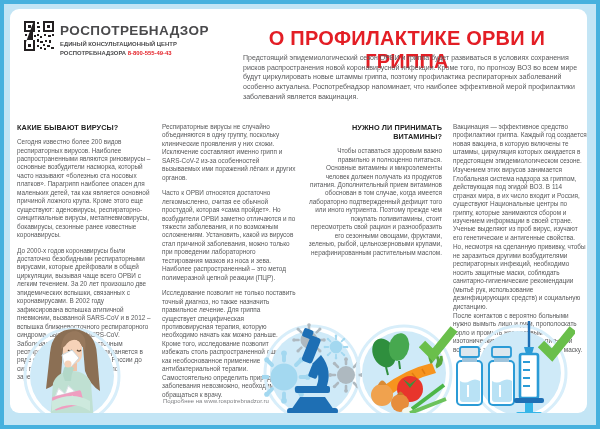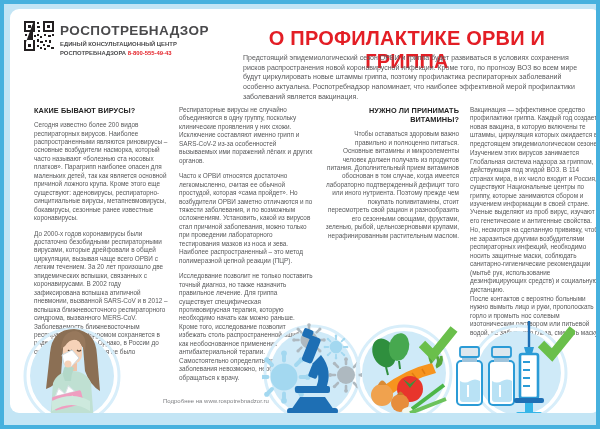--- a/index.html
+++ b/index.html
@@ -1,33 +1,33 @@
 <!DOCTYPE html>
 <html><head>
 <meta charset="utf-8">
 <style>
   html,body{margin:0;padding:0;}
   body{width:600px;height:429px;font-family:"Liberation Sans",sans-serif;}
   .page{position:relative;width:600px;height:429px;box-sizing:border-box;
         background:#c3e5f5;border:4px solid #47b1de;overflow:hidden;}
   .panel{position:absolute;left:6px;top:5px;width:577px;height:404px;
-         background:#ffffff;border-radius:9px;overflow:hidden;padding-left:13px;}
+         background:#ffffff;border-radius:9px;overflow:hidden;}
   
   .qr{position:absolute;left:14px;top:12px;width:30px;height:30px;}
   .brand-name{position:absolute;left:50px;top:14px;font-size:13.5px;font-weight:bold;
               color:#4a4a4c;letter-spacing:.4px;}
   .brand-sub{position:absolute;left:50px;top:31px;font-size:5.9px;font-weight:bold;
              color:#4a4a4c;line-height:1.5;}
   .brand-sub .phone{color:#e31e25;}
   .doc-title{position:absolute;left:228px;top:18px;width:338px;text-align:center;
              font-size:20px;font-weight:bold;color:#e31e25;letter-spacing:.2px;}
   .intro{position:absolute;left:233px;top:44px;width:345px;font-size:7px;
          line-height:1.38;color:#58595b;}
   
-  .col{position:absolute;top:97px;width:134px;margin-left:17px;}
+  .col{position:absolute;top:114px;width:134px;}
   .col-1{left:7px;} .col-2{left:152px;} .col-3{left:298px;text-align:right;} .col-4{left:443px;}
   .col h3{margin:0 0 6px 0;font-size:7.3px;line-height:1.25;font-weight:bold;
           color:#232323;letter-spacing:.1px;}
   .col p{margin:0 0 7px 0;font-size:6.4px;line-height:1.32;color:#58595b;}
   .col-4 p{margin:0 0 1px 0;}
   
   .illu{position:absolute;}
   .illu-woman{left:12px;top:310px;width:100px;height:104px;}
   .illu-micro{left:252px;top:314px;width:100px;height:100px;}
   .illu-veg{left:344px;top:312px;width:106px;height:102px;}

